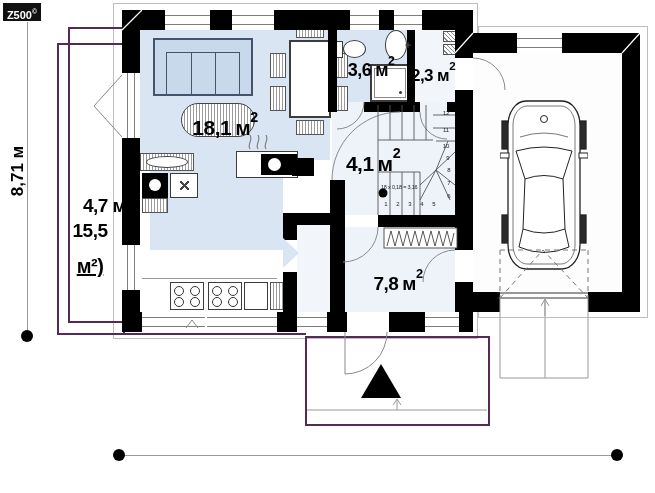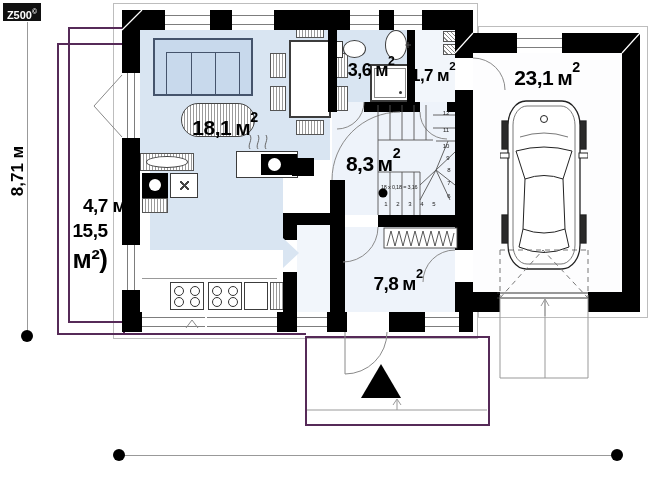--- a/index.html
+++ b/index.html
@@ -221,35 +221,32 @@
     </g>
   </svg>
 
   <div class="rl" style="left:178px;top:114px;width:94px;font-size:21px;">
     <span>18,1</span><span class="u"><span>м</span><sup>2</sup></span>
   </div>
   <div class="rl" style="left:341px;top:58px;width:60px;font-size:18px;">
     <span>3,6</span><span class="u"><span>м</span><sup>2</sup></span>
   </div>
   <div class="rl" style="left:406px;top:64px;width:54px;font-size:17px;">
-    <span>1,7</span><span class="u"><span>м</span><sup>2</sup></span>
-  </div>
-  <div class="rl" style="left:505px;top:64px;width:84px;font-size:21px;">
-    <span>23,1</span><span class="u"><span>м</span><sup>2</sup></span>
+    <span>2,3</span><span class="u"><span>м</span><sup>2</sup></span>
   </div>
   <div class="rl" style="left:337px;top:150px;width:72px;font-size:21px;">
-    <span>8,3</span><span class="u"><span>м</span><sup>2</sup></span>
+    <span>4,1</span><span class="u"><span>м</span><sup>2</sup></span>
   </div>
   <div class="rl" style="left:365px;top:271px;width:66px;font-size:19px;">
     <span>7,8</span><span class="u"><span>м</span><sup>2</sup></span>
   </div>
 
   <div class="rl" style="left:48px;top:195px;width:84px;font-size:19px;text-align:right;">4,7 м²</div>
   <div class="rl" style="left:48px;top:220px;width:84px;font-size:19px;">15,5</div>
-  <div class="rl" style="left:48px;top:244px;width:84px;font-size:26px;">м²)</div>
+  <div class="rl" style="left:48px;top:255px;width:84px;font-size:20px;text-decoration:underline;">м²)</div>
 
   <div class="abs" style="left:381px;top:184px;width:58px;font-size:5.5px;color:#222;letter-spacing:-0.2px;">18 x 0,18 = 3,16</div>
 
   <div class="dimline" style="left:27px;top:22px;width:1px;height:313px;"></div>
   <div class="dot" style="left:21px;top:330px;"></div>
   <div class="dimlabel" style="left:-27px;top:161px;width:90px;transform:rotate(-90deg);">8,71 м</div>
   <div class="dimline" style="left:119px;top:455px;width:499px;height:1px;"></div>
   <div class="dot" style="left:113px;top:449px;"></div>
   <div class="dot" style="left:611px;top:449px;"></div>
 

